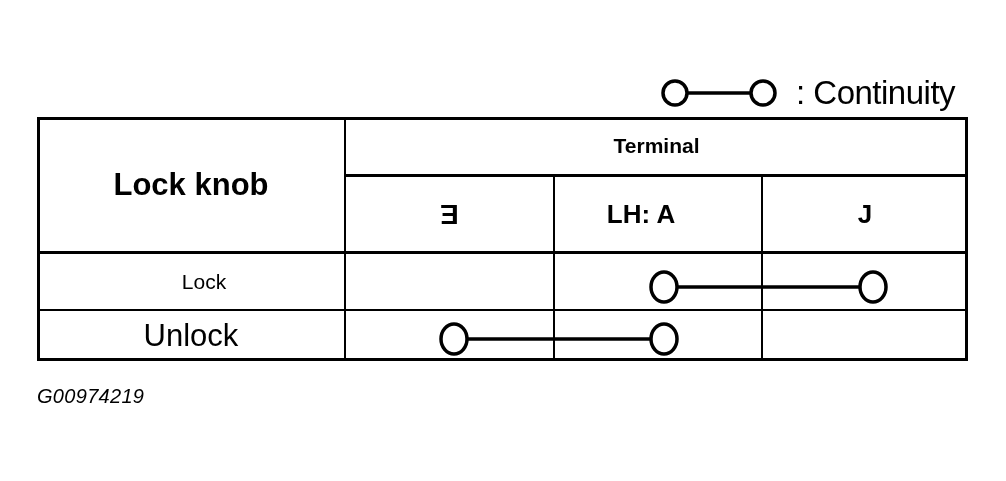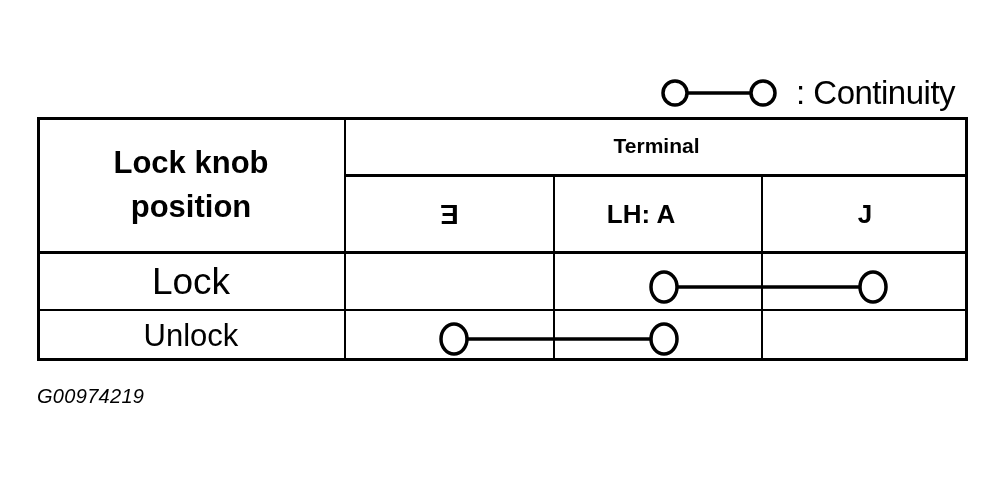--- a/index.html
+++ b/index.html
@@ -11,21 +11,21 @@
   .grid { position: absolute; left: 37px; top: 117px; width: 931px; height: 243px; }
   .line { position: absolute; background: #000; }
   .cell-text { position: absolute; display: flex; align-items: center; justify-content: center; text-align: center; }
   .bold { font-weight: bold; }
   .hdr-left { left: 0; top: 0; width: 308px; height: 136px; font-size: 31px; line-height: 44px; }
   .hdr-term { left: 308px; top: 0; width: 623px; height: 58px; font-size: 21px; }
   .hdr-e { left: 308px; top: 58px; width: 209px; height: 78px; font-size: 28px; }
   .hdr-e span { display: inline-block; transform: rotate(180deg); }
   .hdr-ah { left: 517px; top: 58px; width: 174px; height: 78px; font-size: 26px; line-height: 29px; }
   .hdr-j { left: 725px; top: 58px; width: 206px; height: 78px; font-size: 26px; }
-  .row-lock { left: 0; top: 136px; width: 308px; height: 58px; font-size: 37px; }
+  .row-lock { left: 13px; top: 136px; width: 308px; height: 58px; font-size: 21px; }
   .row-unlock { left: 0; top: 194px; width: 308px; height: 49px; font-size: 31px; }
   .caption { position: absolute; left: 37px; top: 385px; font-size: 20px; letter-spacing: 0.3px; font-style: italic; }
   .overlay { position: absolute; left: 0; top: 0; }
 </style>
 </head>
 <body>
 
 <div class="legend">
   <svg width="118" height="38" viewBox="0 0 118 38">
     <circle cx="15" cy="19" r="12" fill="#fff" stroke="#000" stroke-width="3.5"></circle>
@@ -48,21 +48,20 @@
 
   <div class="line" style="left:0;top:192px;width:931px;height:2px;"></div>
 
   <div class="line" style="left:307px;top:0;width:2px;height:244px;"></div>
   <div class="line" style="left:516px;top:58px;width:2px;height:186px;"></div>
   <div class="line" style="left:724px;top:58px;width:2px;height:186px;"></div>
 
   <div class="cell-text bold hdr-left">
     <div>
       <div>Lock knob</div>
-      <div>position</div>
     </div>
   </div>
   <div class="cell-text bold hdr-term">Terminal</div>
   <div class="cell-text bold hdr-e">
     <span>E</span>
   </div>
   <div class="cell-text bold hdr-ah">
     <div>
       <div>LH: A</div>
     </div>

